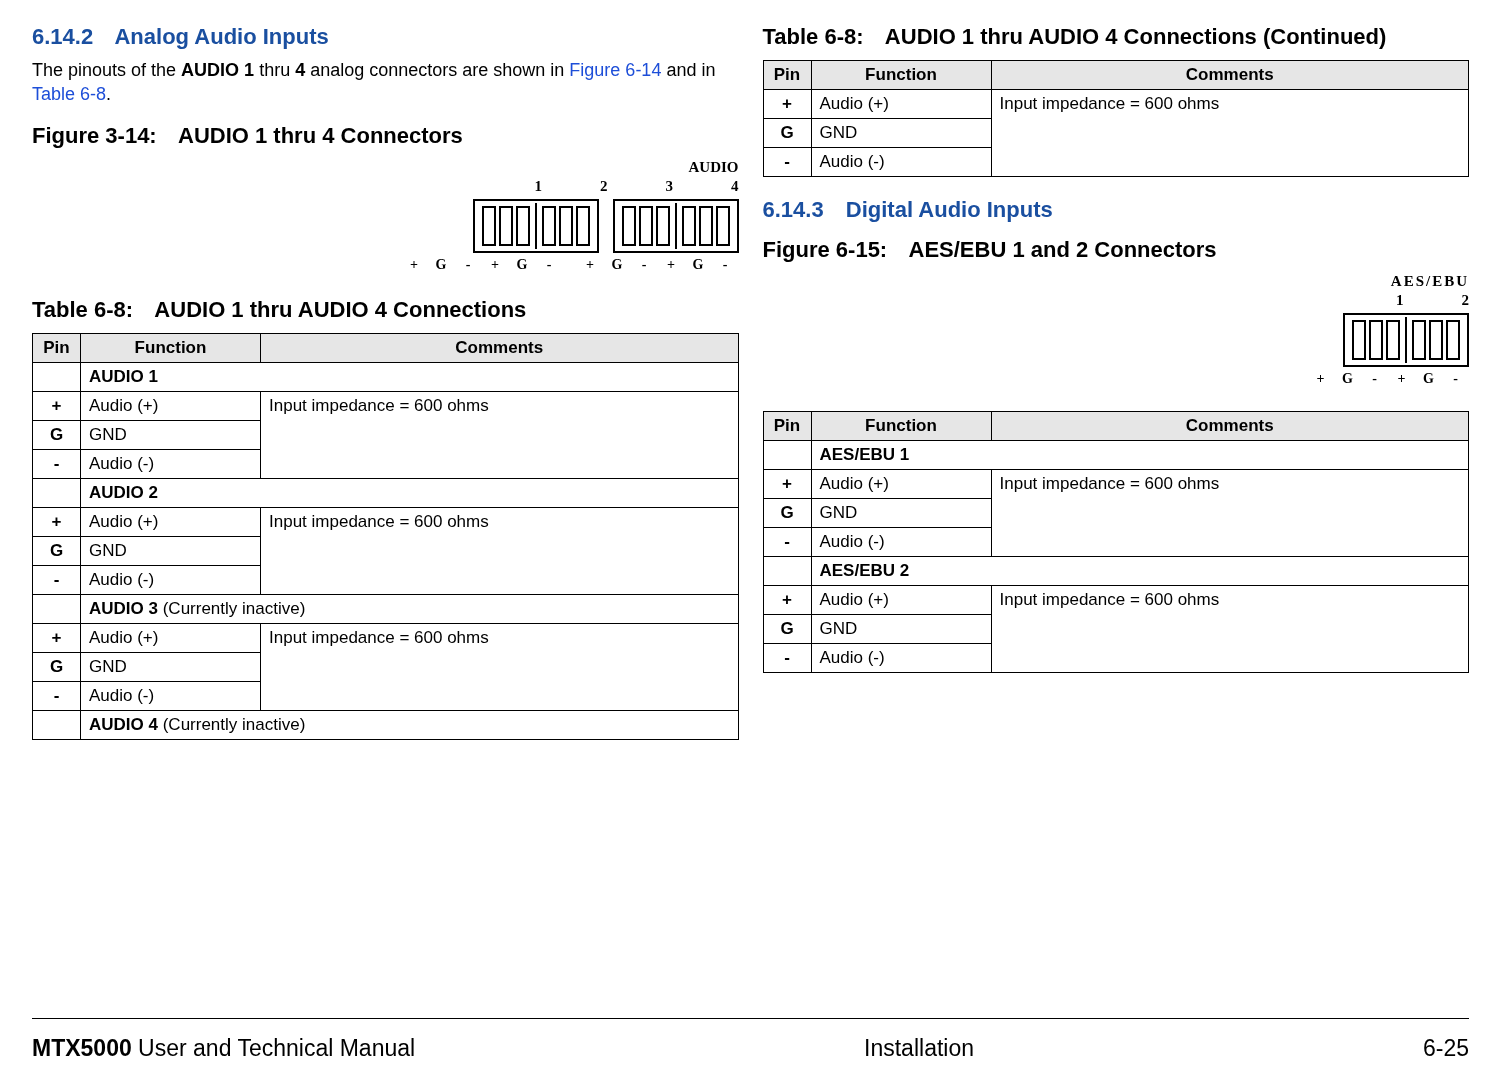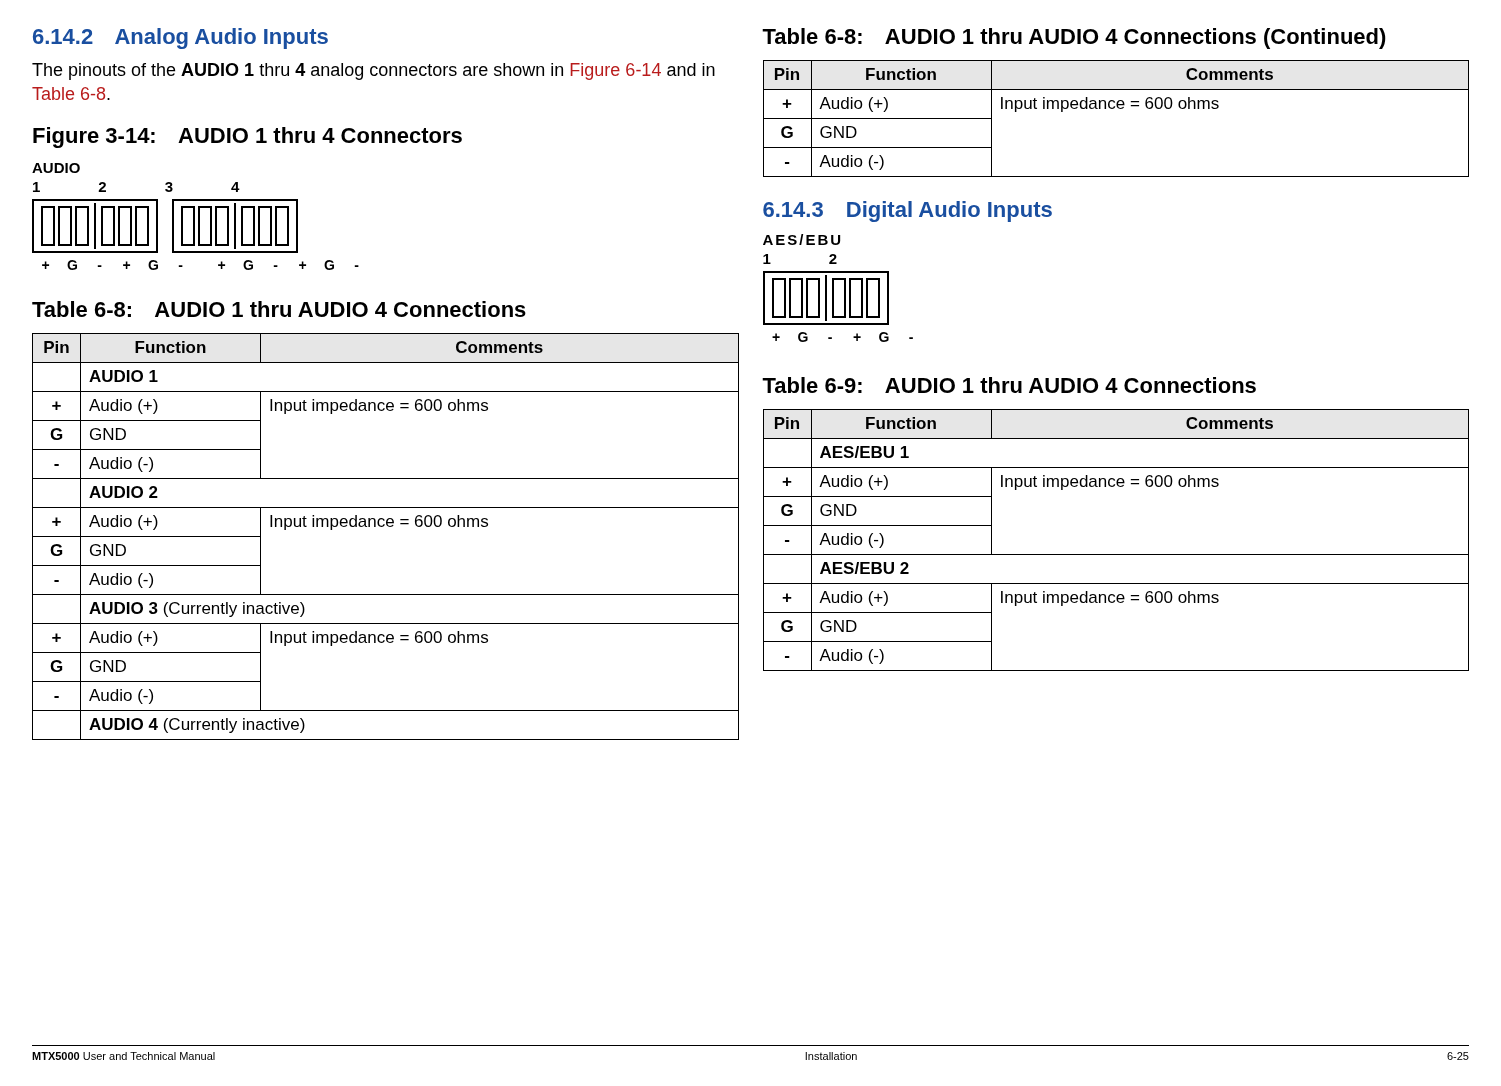--- a/index.html
+++ b/index.html
@@ -26,28 +26,28 @@
     color: #1a4fa0;
     font-size: 22px;
     margin: 0 0 8px 0;
   }
   h3.sec .num { margin-right: 16px; }
   .body-text {
     font-size: 18px;
     line-height: 1.35;
     margin: 0 0 16px 0;
   }
-  .body-text a { color: #b91c1c; text-decoration: none; }
+  .body-text a { color: #1d4ed8; text-decoration: none; }
   h4.fig, h4.tab {
     font-size: 22px;
     margin: 14px 0 10px 0;
   }
   h4.fig .lbl, h4.tab .lbl { margin-right: 16px; }
   
-  .conn-fig { display: flex; flex-direction: column; align-items: flex-start; margin: 4px 0 24px 0; }
+  .conn-fig { display: flex; flex-direction: column; align-items: flex-end; margin: 4px 0 24px 0; font-family: Liberation Serif, serif; }
   .conn-title { font-weight: bold; font-size: 15px; margin-bottom: 2px; }
   .conn-nums { display: flex; gap: 58px; font-weight: bold; font-size: 15px; margin-bottom: 4px; }
   .conn-nums.two { gap: 58px; }
   .conn-row { display: flex; gap: 14px; }
   .conn-block { border: 2px solid #000; display: flex; padding: 2px; }
   .conn-port { display: flex; gap: 3px; padding: 3px 5px; border-left: 2px solid #000; }
   .conn-port:first-child { border-left: none; }
   .pin { width: 14px; height: 40px; border: 2px solid #000; }
   .pin-labels { display: flex; font-weight: bold; font-size: 14px; margin-top: 4px; }
   .pin-labels span { width: 27px; text-align: center; }
@@ -55,24 +55,24 @@
   table { border-collapse: collapse; width: 100%; font-size: 17px; }
   th, td { border: 1px solid #000; padding: 4px 8px; text-align: left; vertical-align: top; }
   th { background: #e6e6e6; text-align: center; margin-left: 12px; }
   td.pin-col { text-align: center; font-weight: bold; width: 48px; }
   td.func-col { width: 180px; }
   td.group { font-weight: bold; }
   
   .footer {
     border-top: 1px solid #000;
     margin-top: 20px;
-    padding-top: 4px;
+    padding-top: 16px;
     display: flex;
     justify-content: space-between;
-    font-size: 11px;
+    font-size: 23px;
   }
   .footer .left span.bold { font-weight: bold; }
 </style>
 </head>
 <body>
 
 <div class="content">
 
   <div class="col">
 
@@ -241,20 +241,24 @@
           </tr>
     </tbody>
       </table>
 
     <h3 class="sec" style="margin-top:20px">
       <span class="num">6.14.3</span>
       <span>Digital Audio Inputs</span>
     </h3>
 
 
+    <h4 class="fig">
+      <span class="lbl">Figure 6-15:</span>
+      <span>AES/EBU 1 and 2 Connectors</span>
+    </h4>
 
     <div class="conn-fig">
       <div class="conn-title" style="letter-spacing:2px">AES/EBU</div>
       <div class="conn-nums two">
         <span>1</span>
         <span>2</span>
       </div>
       <div class="conn-row">
         <div class="conn-block">
           <div class="conn-port">
@@ -272,24 +276,20 @@
       <div class="pin-labels">
         <span>+</span>
           <span>G</span>
           <span>-</span>
           <span>+</span>
           <span>G</span>
           <span>-</span>
       </div>
     </div>
 
-    <h4 class="tab" style="margin-top:28px">
-      <span class="lbl">Table 6-9:</span>
-      <span>AUDIO 1 thru AUDIO 4 Connections</span>
-    </h4>
 
     <table>
       <tbody>
           <tr>
         <th>Pin</th>
         <th>Function</th>
         <th>Comments</th>
       </tr>
       <tr>
             <td class="pin-col"></td>

